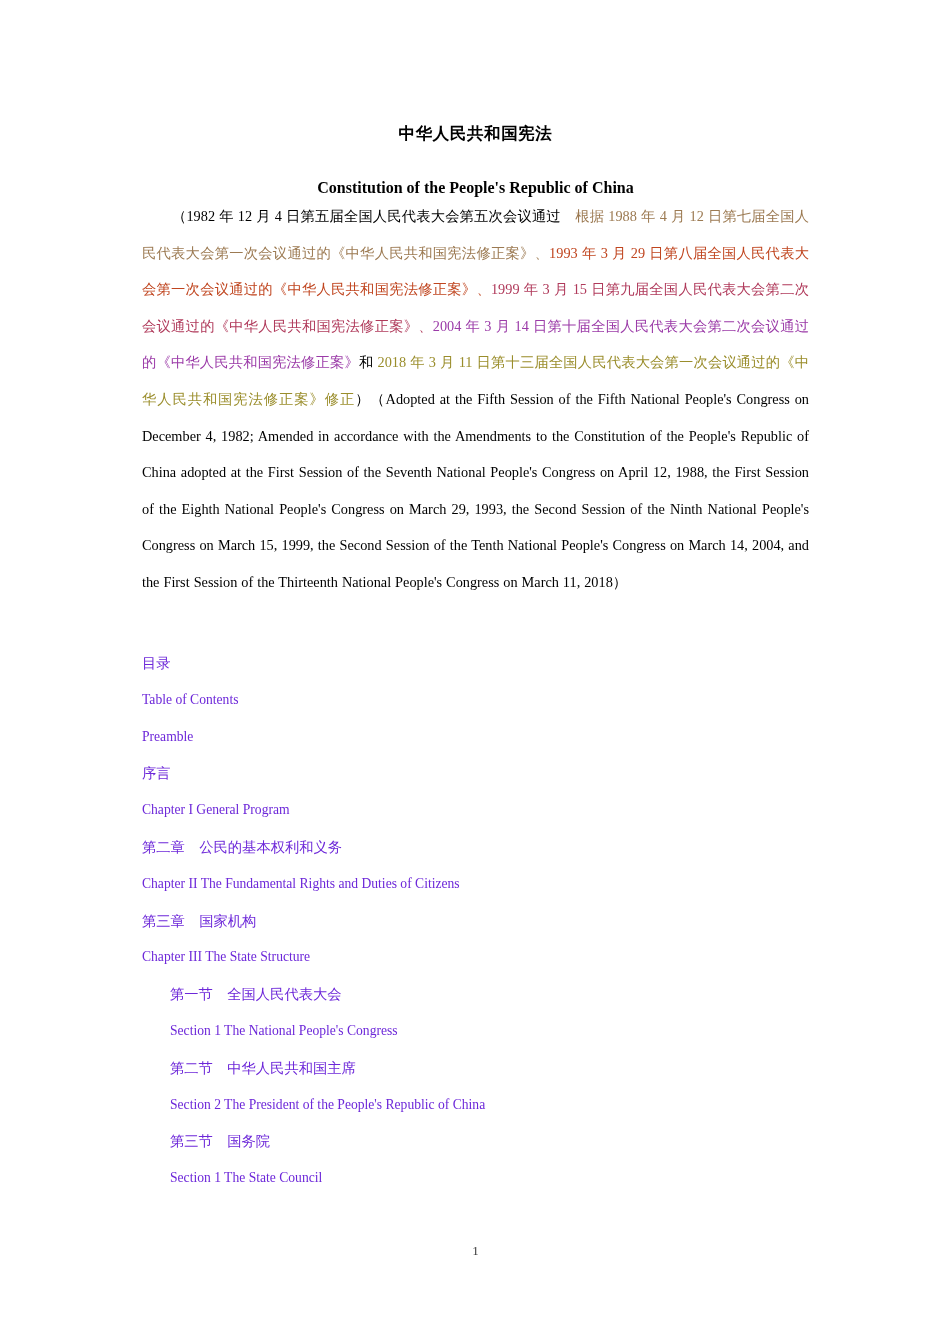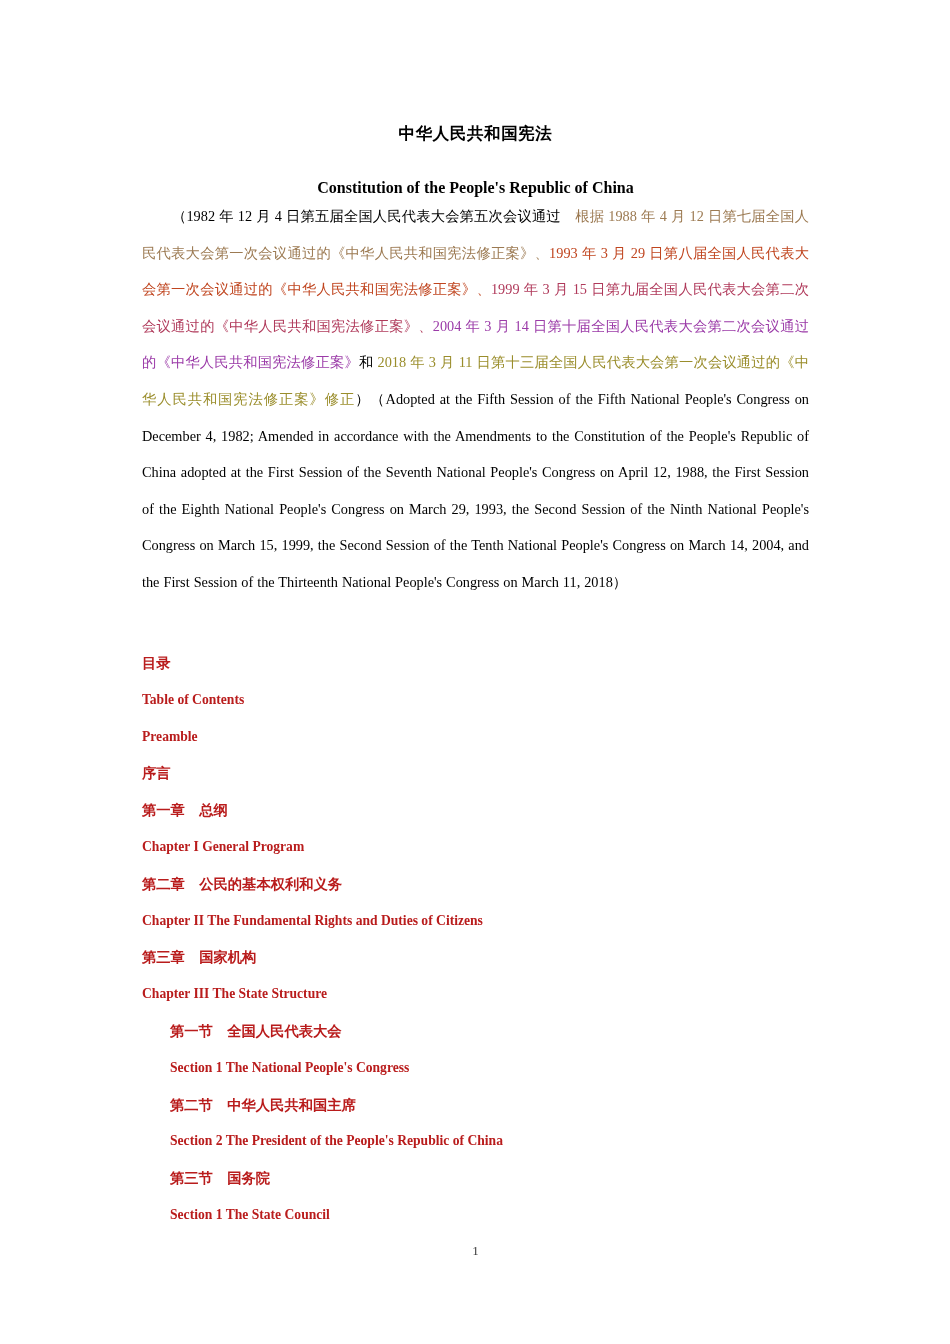--- a/index.html
+++ b/index.html
@@ -86,24 +86,24 @@
 
   
   .toc {
     position: absolute;
     left: 142px;
     top: 645px;
     width: 667px;
   }
   .toc-row {
     font-size: 14.3px;
-    font-weight: bold;
+    font-weight: normal;
     line-height: 36.8px;
     white-space: pre;
-    color: #b91c1c;
+    color: #6d28d9;
   }
   .toc-row.en {
     font-size: 13.6px;
   }
   .toc-row.indent {
     padding-left: 28px;
   }
 
   
   .footer {
@@ -125,21 +125,20 @@
   <div class="doc-title-cn">中华人民共和国宪法</div>
   <div class="doc-title-en">Constitution of the People's Republic of China</div>
 
   <div class="preamble"><span class="seg" style="color: rgb(0, 0, 0);">（1982 年 12 月 4 日第五届全国人民代表大会第五次会议通过　</span><span class="seg" style="color: rgb(156, 122, 82);">根据 1988 年 4 月 12 日第七届全国人民代表大会第一次会议通过的《中华人民共和国宪法修正案》、</span><span class="seg" style="color: rgb(192, 69, 31);">1993 年 3 月 29 日第八届全国人民代表大会第一次会议通过的《中华人民共和国宪法修正案》、</span><span class="seg" style="color: rgb(176, 58, 91);">1999 年 3 月 15 日第九届全国人民代表大会第二次会议通过的《中华人民共和国宪法修正案》、</span><span class="seg" style="color: rgb(155, 59, 168);">2004 年 3 月 14 日第十届全国人民代表大会第二次会议通过的《中华人民共和国宪法修正案》</span><span class="seg" style="color: rgb(0, 0, 0);">和 </span><span class="seg" style="color: rgb(154, 141, 43);">2018 年 3 月 11 日第十三届全国人民代表大会第一次会议通过的《中华人民共和国宪法修正案》修正</span><span class="seg" style="color: rgb(0, 0, 0);">）（Adopted at the Fifth Session of the Fifth National People's Congress on December 4, 1982; Amended in accordance with the Amendments to the Constitution of the People's Republic of China adopted at the First Session of the Seventh National People's Congress on April 12, 1988, the First Session of the Eighth National People's Congress on March 29, 1993, the Second Session of the Ninth National People's Congress on March 15, 1999, the Second Session of the Tenth National People's Congress on March 14, 2004, and the First Session of the Thirteenth National People's Congress on March 11, 2018）</span></div>
 
   <div class="toc">
       <div class="toc-row">目录</div>
       <div class="toc-row en">Table of Contents</div>
       <div class="toc-row en">Preamble</div>
       <div class="toc-row">序言</div>
-      <div class="toc-row">第一章　总纲</div>
       <div class="toc-row en">Chapter I General Program</div>
       <div class="toc-row">第二章　公民的基本权利和义务</div>
       <div class="toc-row en">Chapter II The Fundamental Rights and Duties of Citizens</div>
       <div class="toc-row">第三章　国家机构</div>
       <div class="toc-row en">Chapter III The State Structure</div>
       <div class="toc-row indent">第一节　全国人民代表大会</div>
       <div class="toc-row en indent">Section 1 The National People's Congress</div>
       <div class="toc-row indent">第二节　中华人民共和国主席</div>
       <div class="toc-row en indent">Section 2 The President of the People's Republic of China</div>
       <div class="toc-row indent">第三节　国务院</div>

